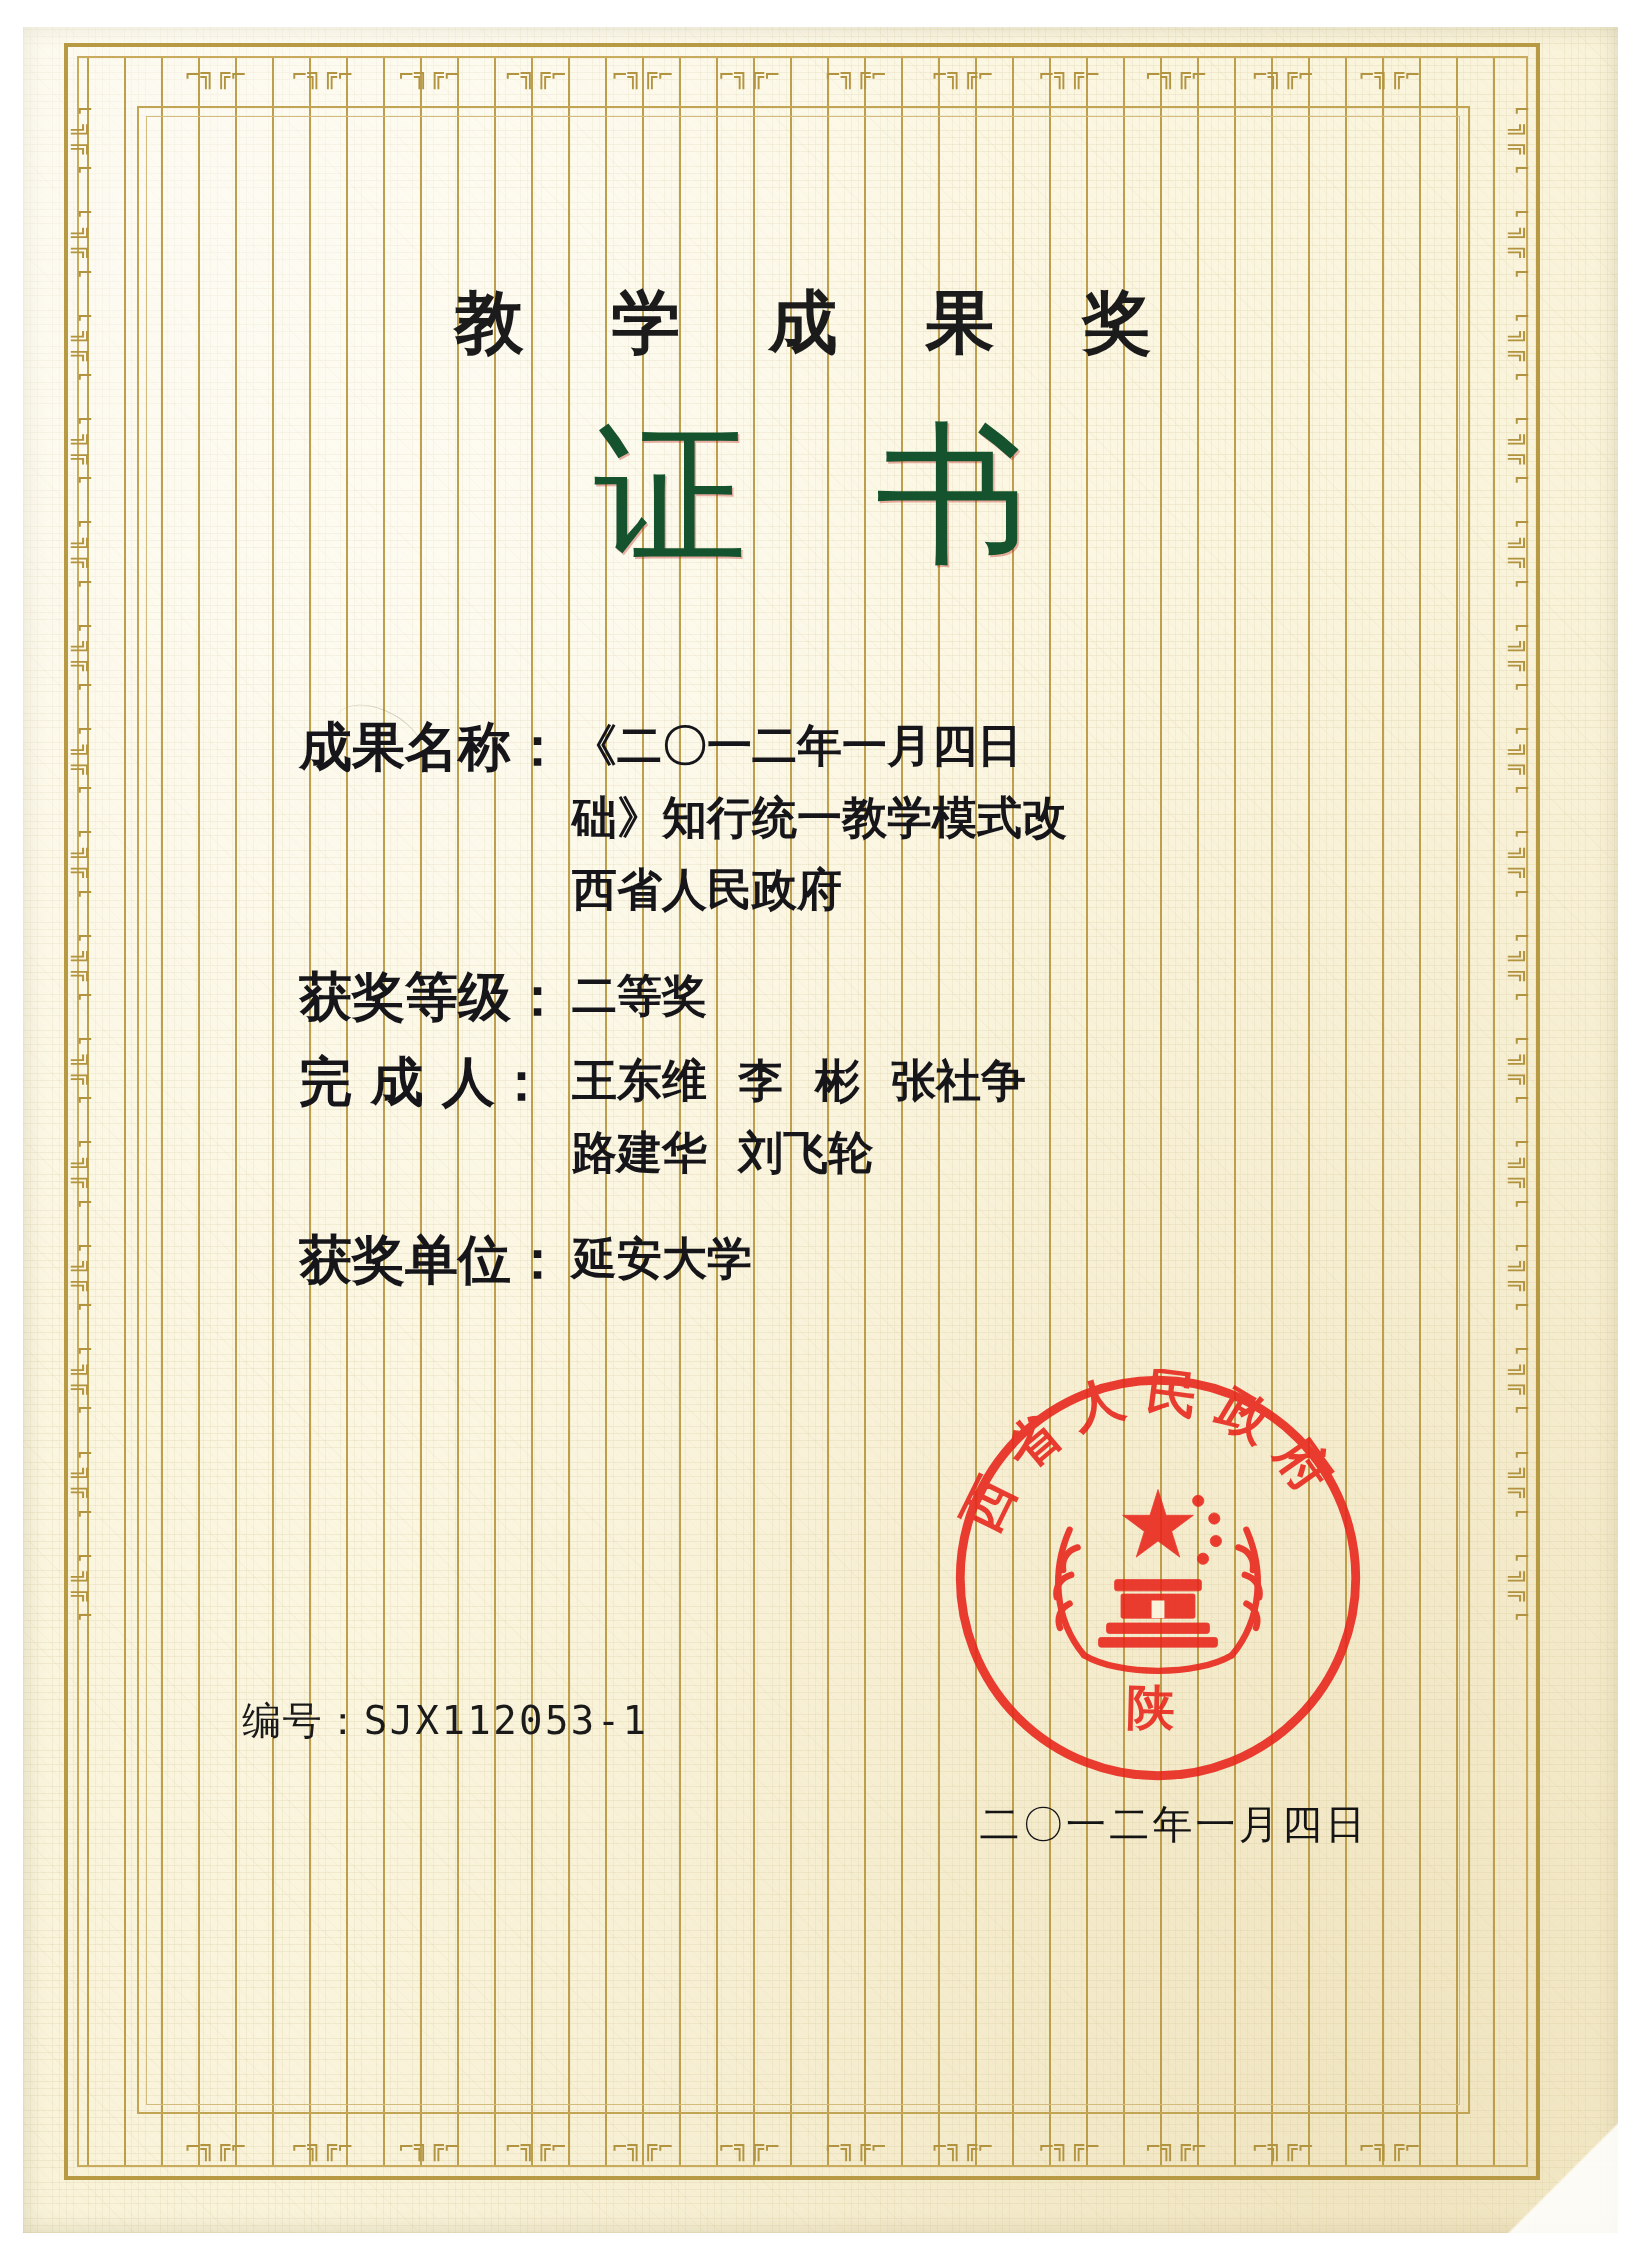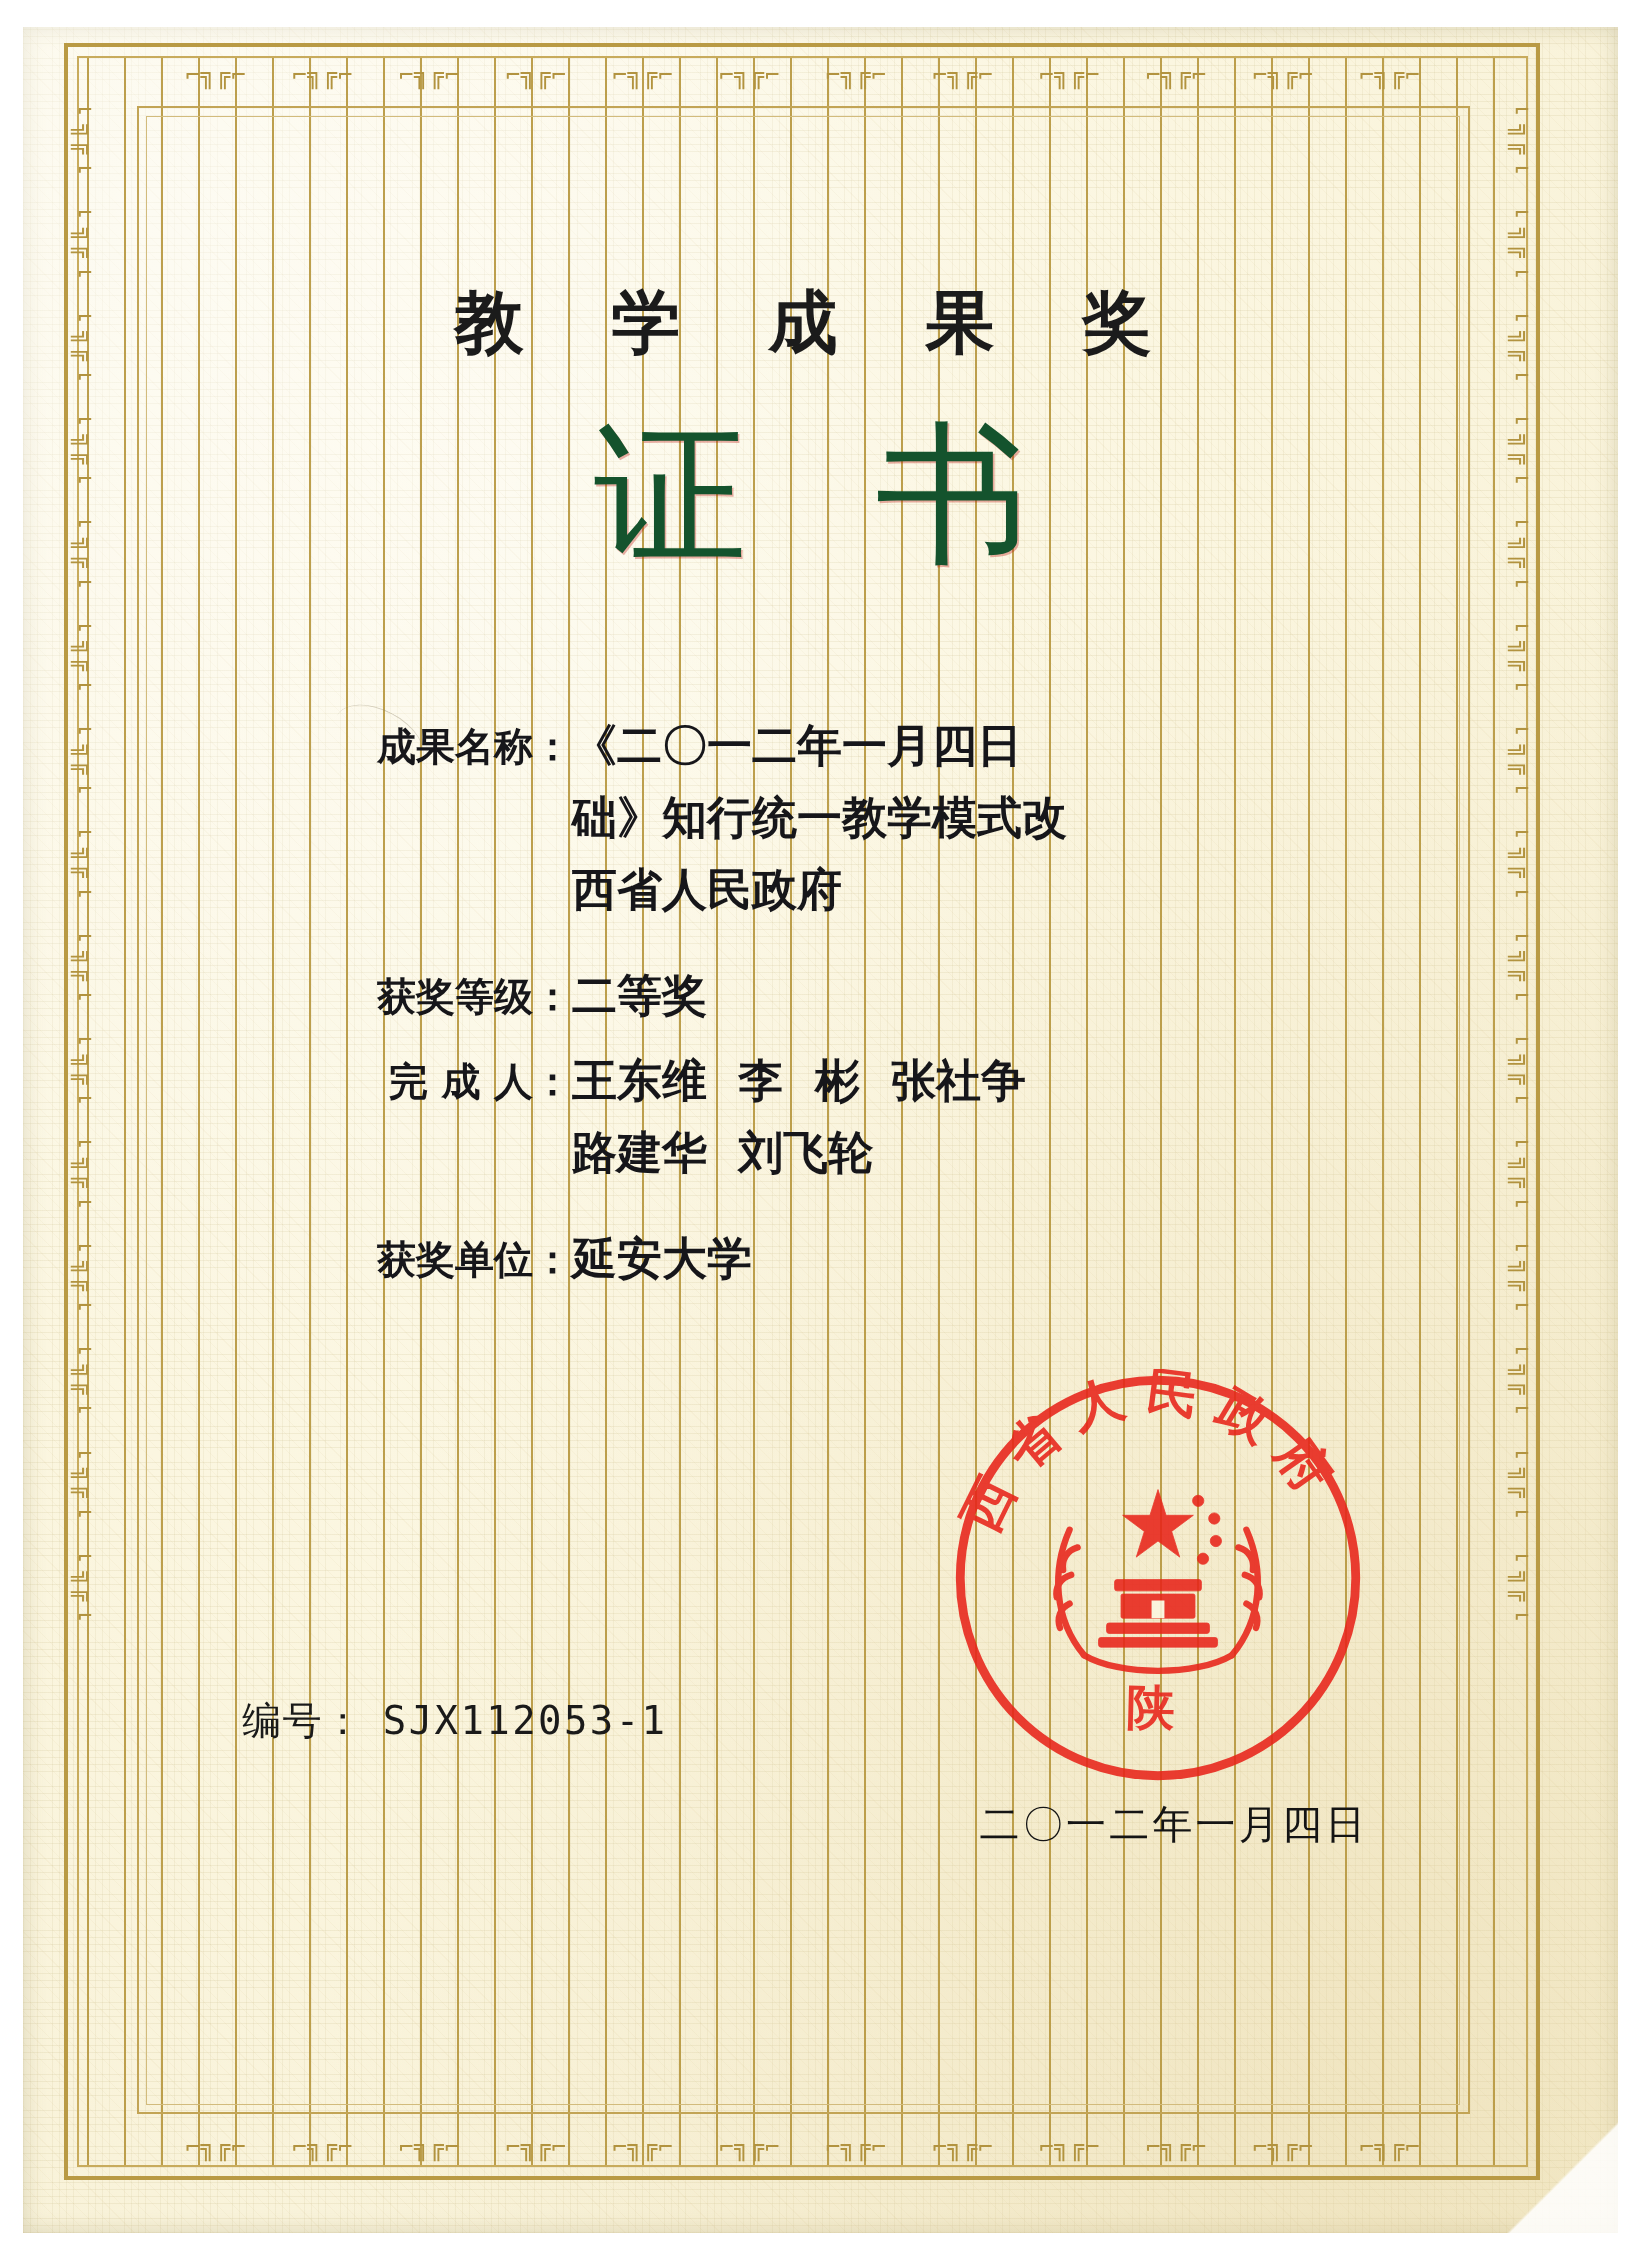--- a/index.html
+++ b/index.html
@@ -160,25 +160,24 @@
   .field-row {
     display: flex;
     align-items: flex-start;
     margin-bottom: 13px;
   }
   .field-label {
     flex: 0 0 auto;
     width: 273px;
     font-family: "DejaVu Serif", "Liberation Serif", serif;
     font-weight: bold;
-    font-size: 39px;
+    font-size: 53px;
     line-height: 72px;
     color: #16161a;
     white-space: nowrap;
-    text-align: right;
   }
   .field-value {
     flex: 1 1 auto;
     font-family: "DejaVu Serif", "Liberation Serif", serif;
     font-weight: bold;
     font-size: 45px;
     line-height: 72px;
     color: #16161a;
   }
   .field-value .vline { display: block; white-space: pre; }
@@ -192,21 +191,20 @@
     top: 1578px;
     font-family: "DejaVu Serif", "Liberation Serif", serif;
     font-size: 39px;
     color: #1a1a1a;
     letter-spacing: 1.6px;
     white-space: nowrap;
   }
   .serial .code {
     font-family: "DejaVu Sans Mono", "Liberation Mono", monospace;
     letter-spacing: 2.4px;
-    margin-left: 19px;
   }
 
   
   .date {
     position: absolute;
     left: 771px;
     top: 1681px;
     width: 514px;
     text-align: center;
     font-family: "DejaVu Serif", "Liberation Serif", serif;

